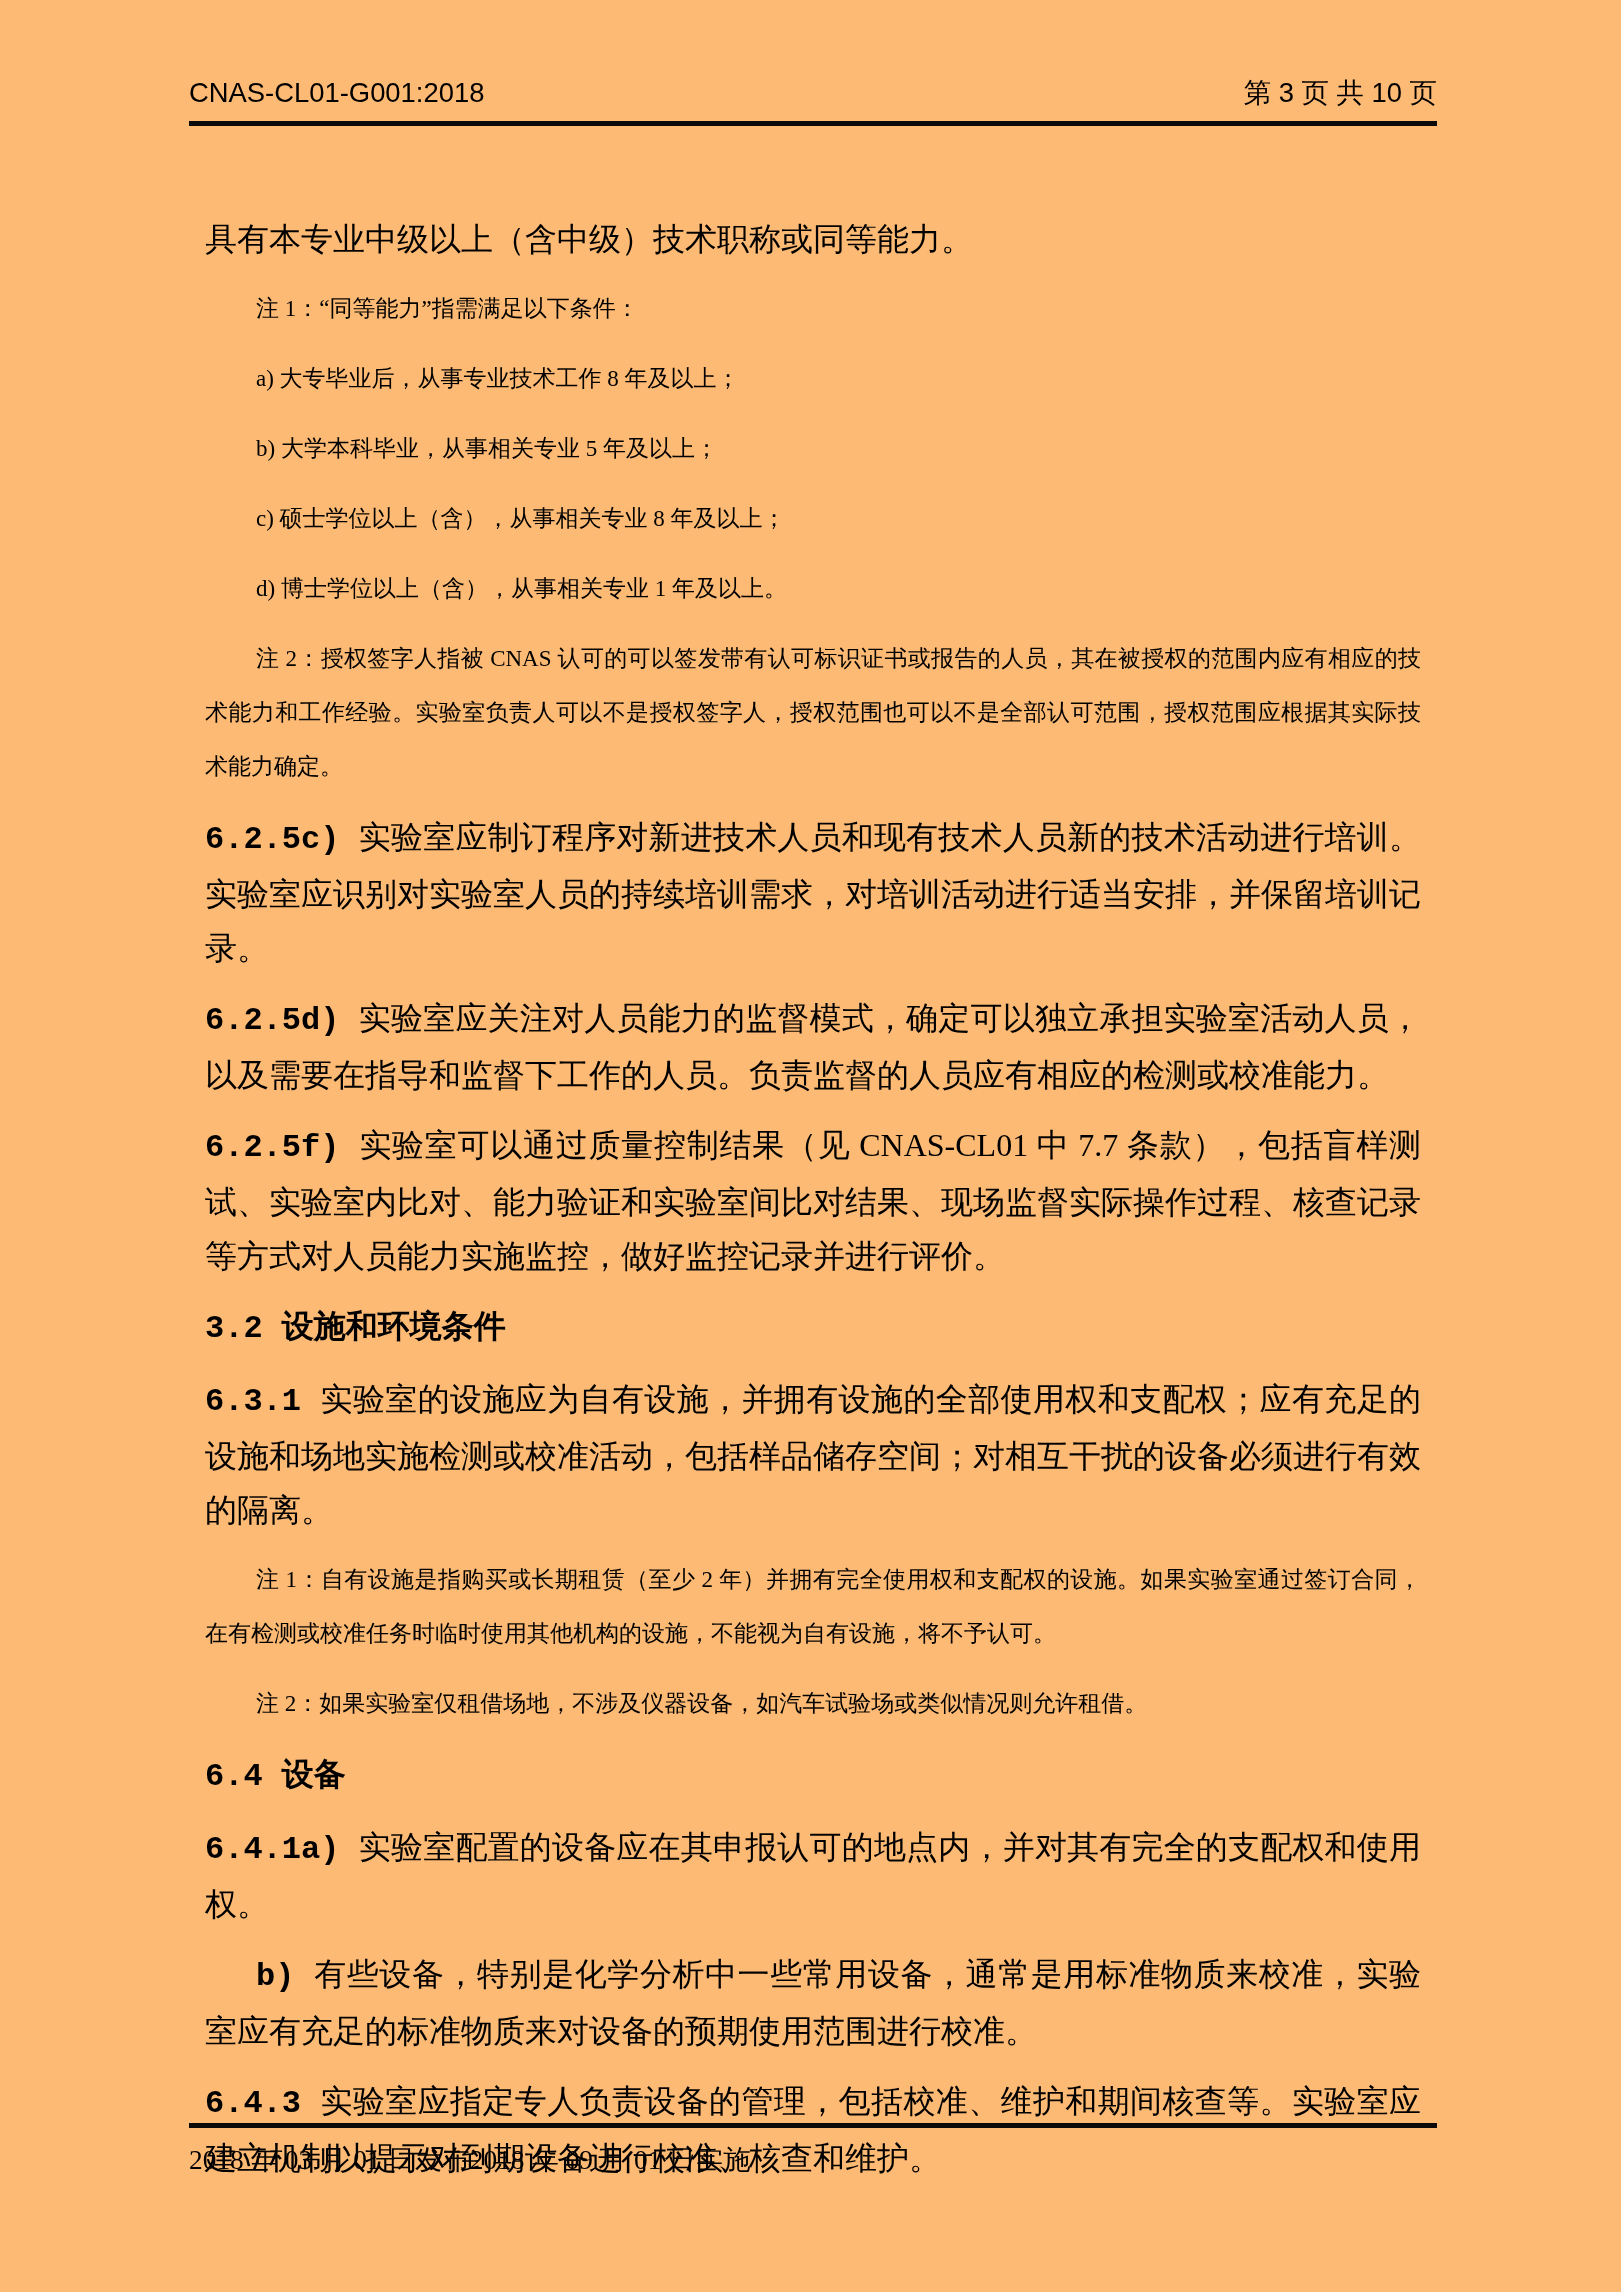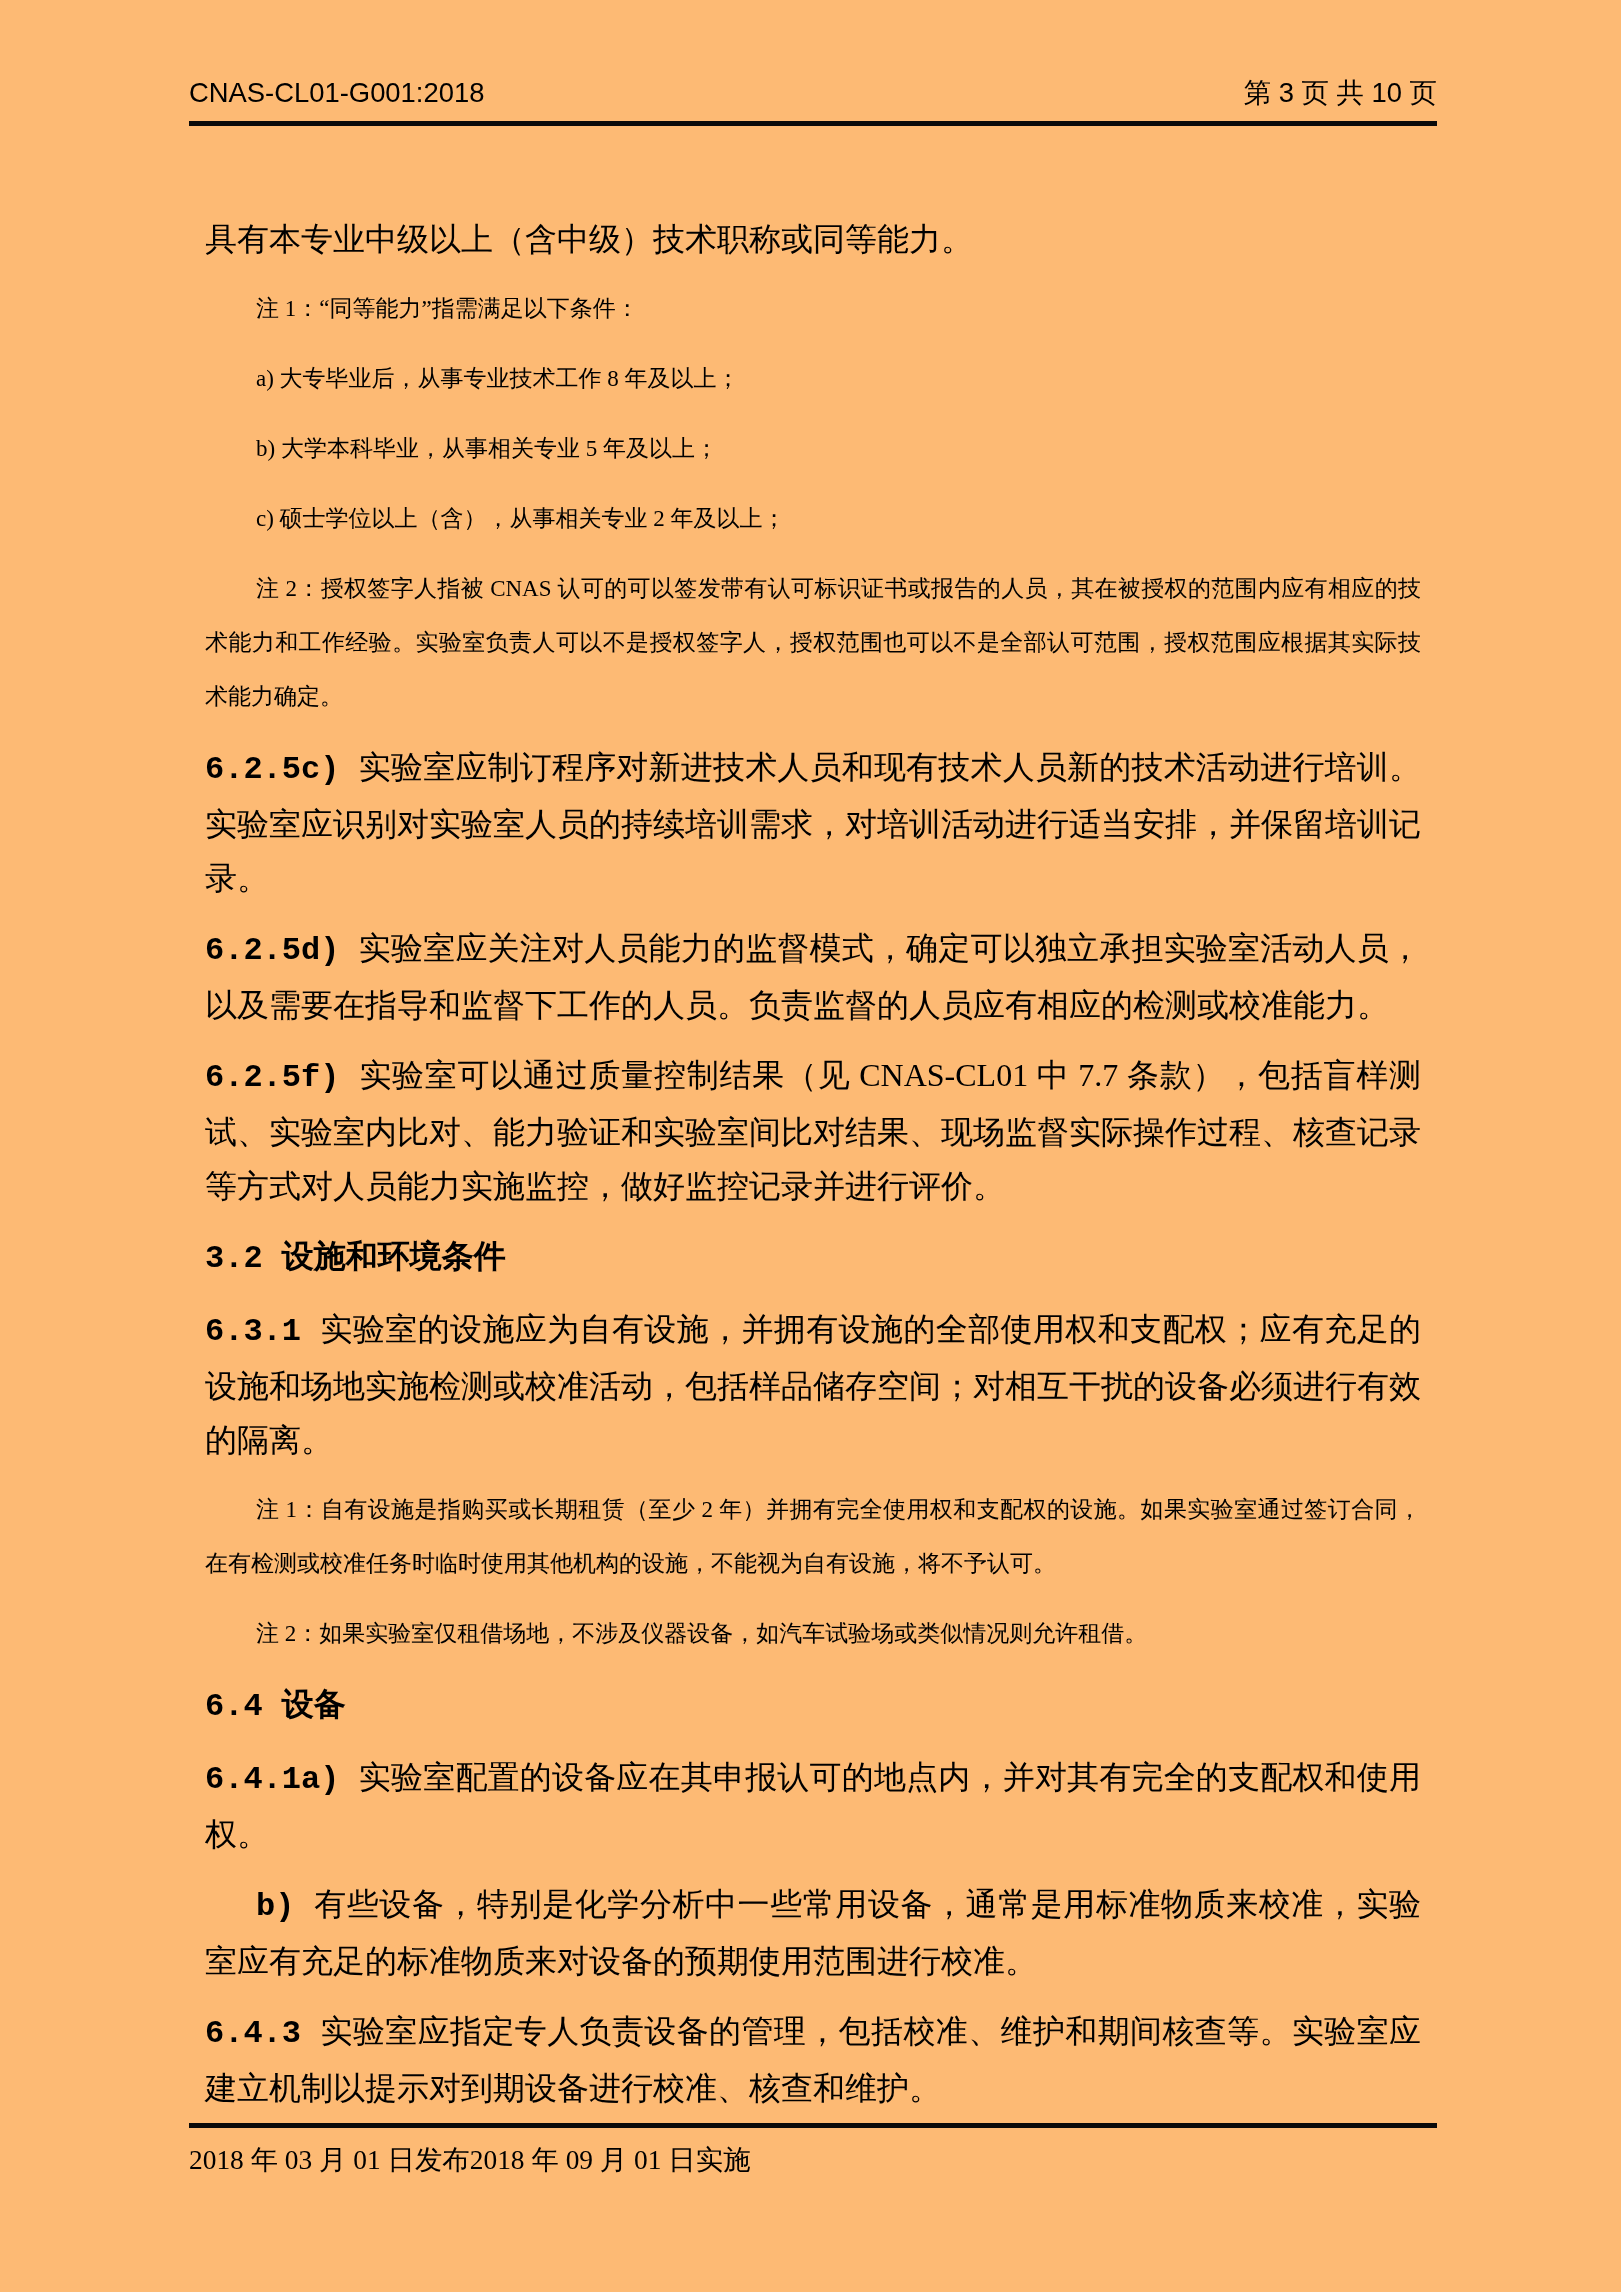--- a/index.html
+++ b/index.html
@@ -57,21 +57,22 @@
   <div class="header">
     <span>CNAS-CL01-G001:2018</span>
     <span>第 3 页 共 10 页</span>
   </div>
 
   <div class="content">
       <p class="para body"><span>具有本专业中级以上（含中级）技术职称或同等能力。</span></p>
       <p class="para note indent"><span>注 1：“同等能力”指需满足以下条件：</span></p>
       <p class="para note indent"><span>a) 大专毕业后，从事专业技术工作 8 年及以上；</span></p>
       <p class="para note indent"><span>b) 大学本科毕业，从事相关专业 5 年及以上；</span></p>
-      <p class="para note indent"><span>c) 硕士学位以上（含），从事相关专业 2 年及以上；</span></p>
+      <p class="para note indent"><span>c) 硕士学位以上（含），从事相关专业 8 年及以上；</span></p>
+      <p class="para note indent"><span>d) 博士学位以上（含），从事相关专业 1 年及以上。</span></p>
       <p class="para note indent"><span>注 2：授权签字人指被 CNAS 认可的可以签发带有认可标识证书或报告的人员，其在被授权的范围内应有相应的技术能力和工作经验。实验室负责人可以不是授权签字人，授权范围也可以不是全部认可范围，授权范围应根据其实际技术能力确定。</span></p>
       <p class="para body"><b class="lead">6.2.5c) </b><span>实验室应制订程序对新进技术人员和现有技术人员新的技术活动进行培训。实验室应识别对实验室人员的持续培训需求，对培训活动进行适当安排，并保留培训记录。</span></p>
       <p class="para body"><b class="lead">6.2.5d) </b><span>实验室应关注对人员能力的监督模式，确定可以独立承担实验室活动人员，以及需要在指导和监督下工作的人员。负责监督的人员应有相应的检测或校准能力。</span></p>
       <p class="para body"><b class="lead">6.2.5f) </b><span>实验室可以通过质量控制结果（见 CNAS-CL01 中 7.7 条款），包括盲样测试、实验室内比对、能力验证和实验室间比对结果、现场监督实际操作过程、核查记录等方式对人员能力实施监控，做好监控记录并进行评价。</span></p>
       <p class="para heading"><b class="lead">3.2 </b><span>设施和环境条件</span></p>
       <p class="para body"><b class="lead">6.3.1 </b><span>实验室的设施应为自有设施，并拥有设施的全部使用权和支配权；应有充足的设施和场地实施检测或校准活动，包括样品储存空间；对相互干扰的设备必须进行有效的隔离。</span></p>
       <p class="para note indent"><span>注 1：自有设施是指购买或长期租赁（至少 2 年）并拥有完全使用权和支配权的设施。如果实验室通过签订合同，在有检测或校准任务时临时使用其他机构的设施，不能视为自有设施，将不予认可。</span></p>
       <p class="para note indent"><span>注 2：如果实验室仅租借场地，不涉及仪器设备，如汽车试验场或类似情况则允许租借。</span></p>
       <p class="para heading"><b class="lead">6.4 </b><span>设备</span></p>
       <p class="para body"><b class="lead">6.4.1a) </b><span>实验室配置的设备应在其申报认可的地点内，并对其有完全的支配权和使用权。</span></p>

